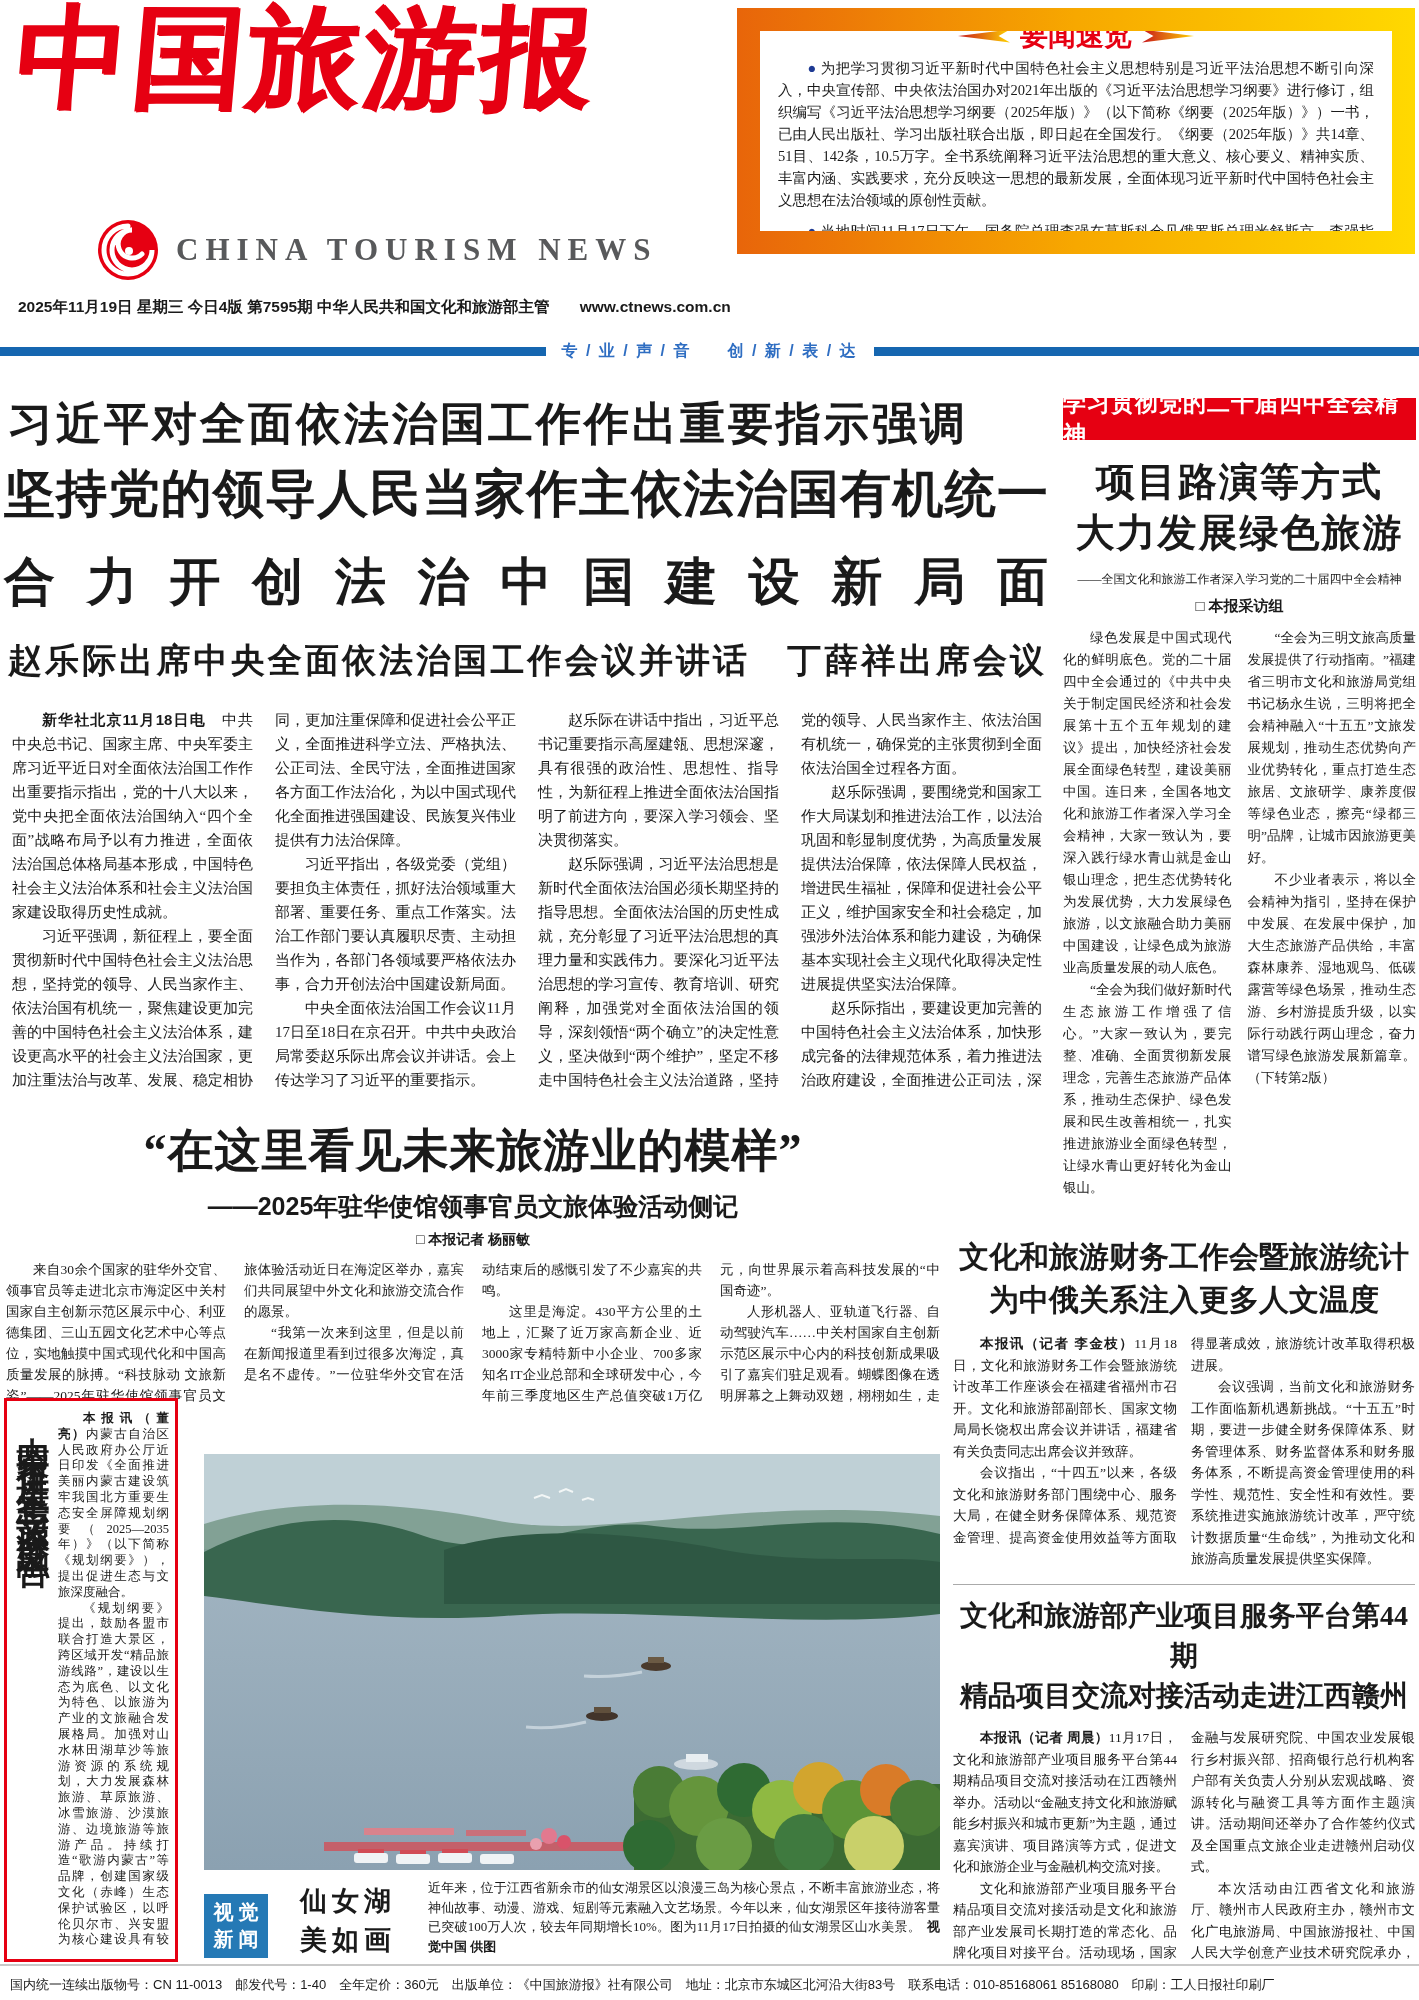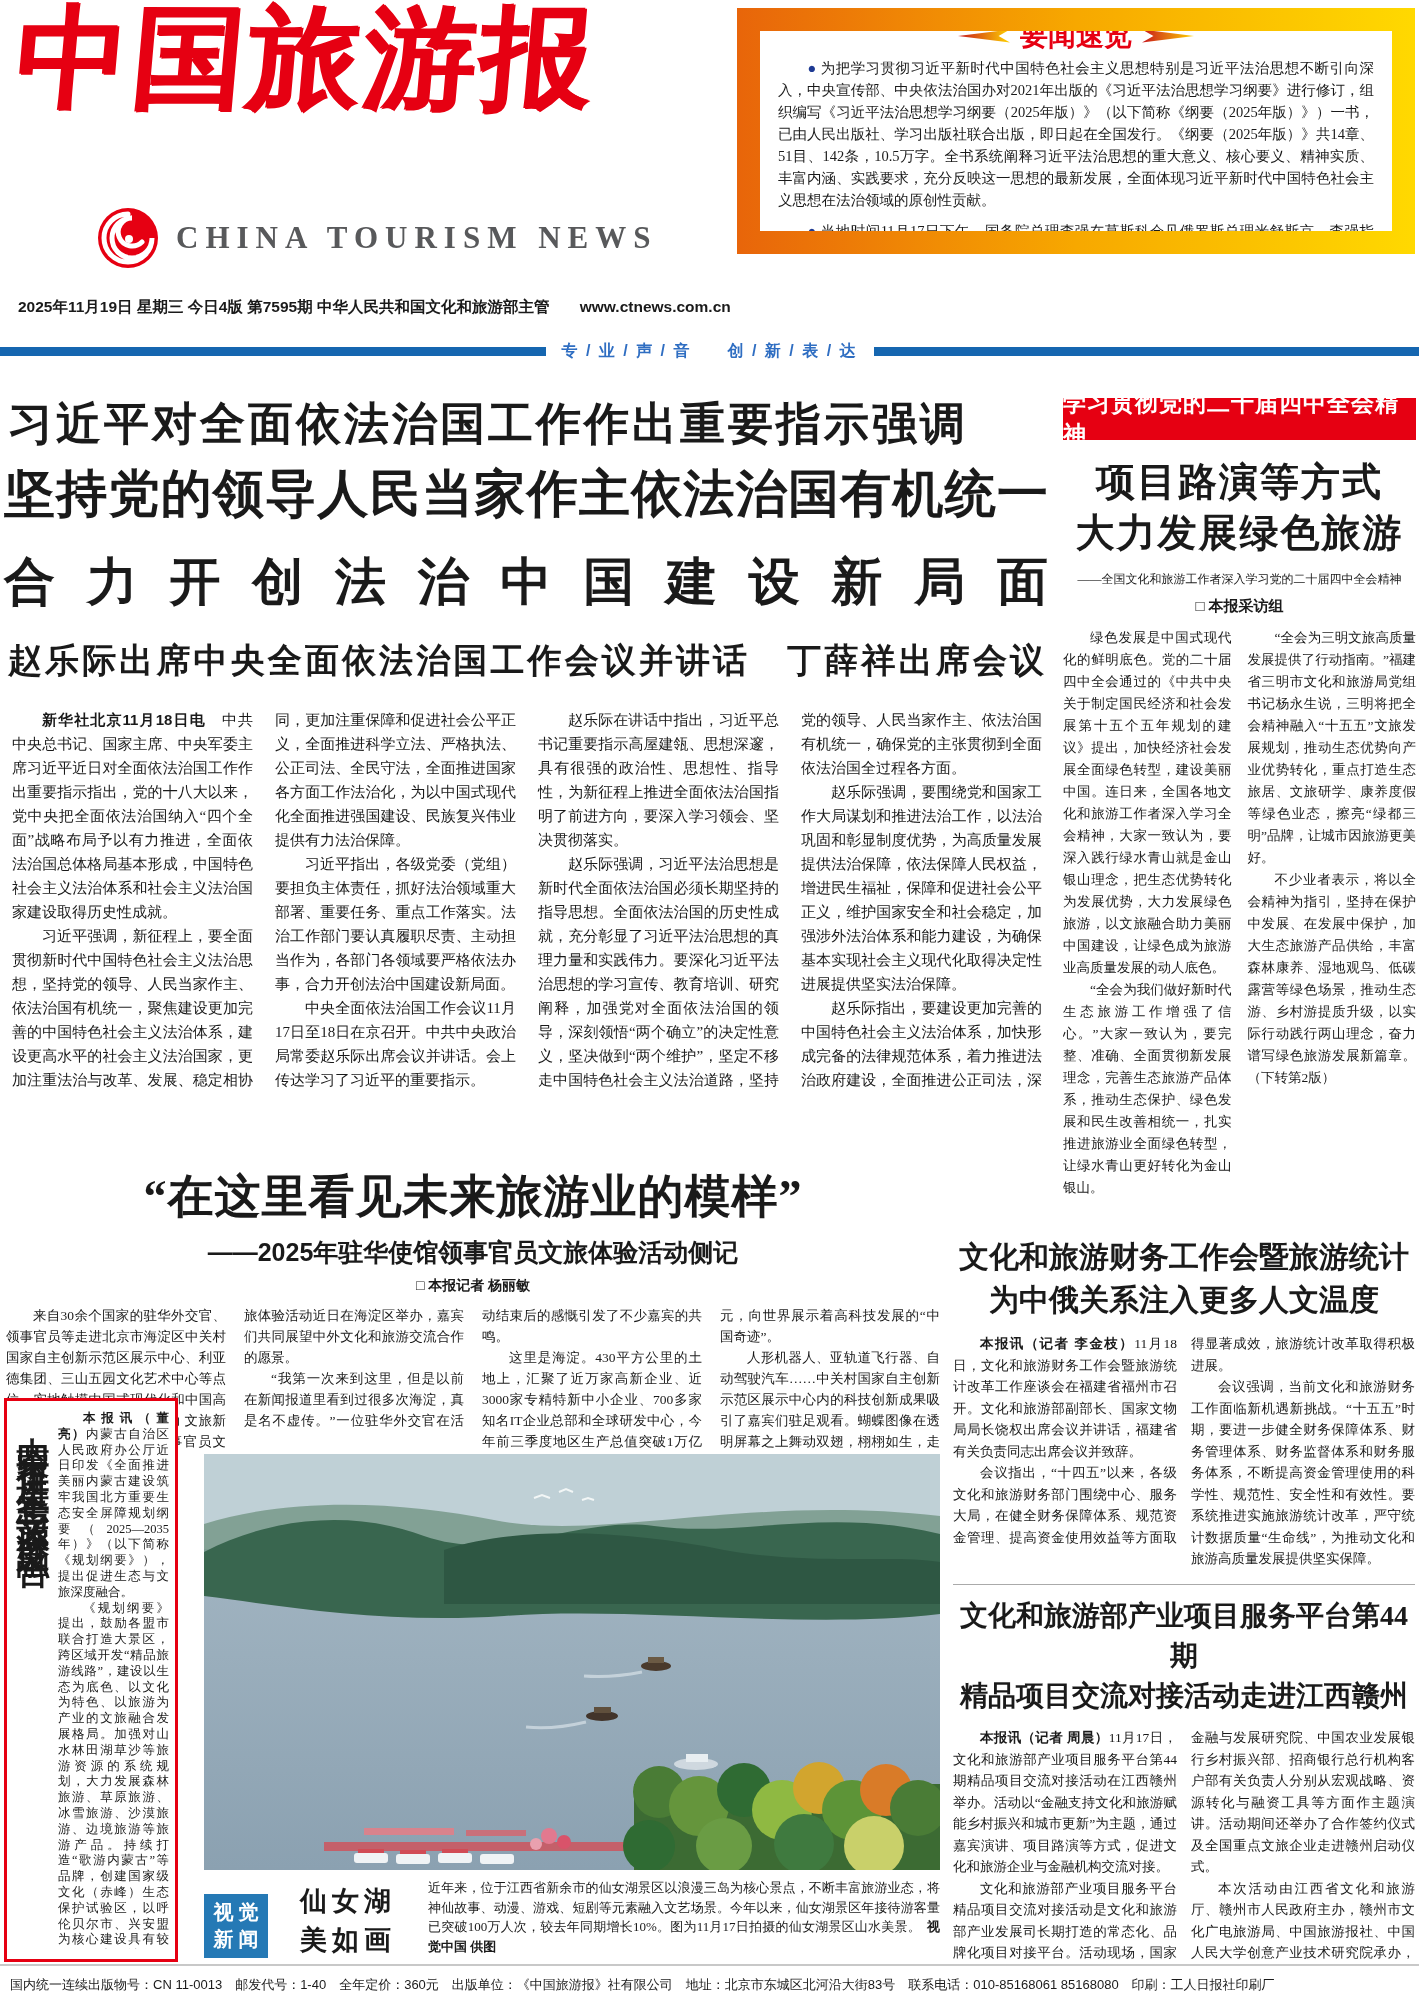--- a/index.html
+++ b/index.html
@@ -3,21 +3,21 @@
 <meta charset="utf-8">
 <style>
   * { margin:0; padding:0; box-sizing:border-box; }
   body { background:#e9e9e9; font-family:"Liberation Serif","DejaVu Serif",serif; color:#1a1a1a; }
   .page { position:relative; width:1419px; height:2000px; background:#fff; margin:0 auto; overflow:hidden; }
 
   
   .masthead-cn { position:absolute; left:16px; top:2px; width:620px; font-size:112px; line-height:1.0;
     font-weight:bold; color:#e60012; transform:skewX(-5deg); letter-spacing:4px; white-space:nowrap;
     text-shadow:2px 1px 0 #e60012; }
-  .logo-row { position:absolute; left:96px; top:206px; display:flex; align-items:center; gap:16px; }
+  .logo-row { position:absolute; left:96px; top:218px; display:flex; align-items:center; gap:16px; }
   .logo-row svg { display:block; }
   .masthead-en { font-size:31px; font-weight:bold; letter-spacing:7px; color:#58595b; white-space:nowrap; }
   .dateline { position:absolute; left:18px; top:297px; font-size:15.5px; font-weight:600;
     font-family:"Liberation Sans","DejaVu Sans",sans-serif; white-space:nowrap; }
   .dateline .site { margin-left:26px; font-weight:bold; }
 
   
   .express { position:absolute; left:737px; top:8px; width:678px; height:246px;
     background:linear-gradient(90deg,#e8650a,#f7a800,#ffd900); padding:23px; }
   .express-inner { position:relative; background:#fff; width:100%; height:100%; padding:26px 18px 8px; overflow:hidden; }
@@ -58,21 +58,21 @@
     font-size:23px; font-weight:bold; font-family:"Liberation Sans","DejaVu Sans",sans-serif; letter-spacing:1px; }
   .green-hl { margin-top:16px; text-align:center; font-size:39px; font-weight:bold; line-height:1.32; letter-spacing:2px; }
   .green-byline { margin-top:12px; text-align:center; font-size:12px; white-space:nowrap; }
   .green-reporter { margin-top:9px; text-align:center; font-size:15px; font-weight:bold;
     font-family:"Liberation Sans","DejaVu Sans",sans-serif; }
   .green-body { margin-top:11px; height:596px; column-count:2; column-gap:16px; column-fill:auto;
     font-size:13.5px; line-height:22px; text-align:justify; overflow:hidden; }
 
   
   .embassy { position:absolute; left:6px; top:1120px; width:934px; }
-  .embassy-hl { text-align:center; font-size:46px; font-weight:bold; letter-spacing:1px;margin-top:46px; }
+  .embassy-hl { text-align:center; font-size:46px; font-weight:bold; letter-spacing:1px; }
   .embassy-sub { margin-top:8px; text-align:center; font-size:25px; font-weight:bold;
     font-family:"Liberation Sans","DejaVu Sans",sans-serif; }
   .embassy-rep { margin-top:8px; text-align:center; font-size:14px; font-weight:bold;
     font-family:"Liberation Sans","DejaVu Sans",sans-serif; }
   .embassy-body { margin-top:10px; height:152px; column-count:4; column-gap:18px; column-fill:auto;
     font-size:13.5px; line-height:21px; text-align:justify; overflow:hidden; }
 
   
   .fuzhou { position:absolute; left:953px; top:1236px; width:462px; }
   .story-hl2 { text-align:center; font-size:30px; font-weight:bold; line-height:1.42; }

